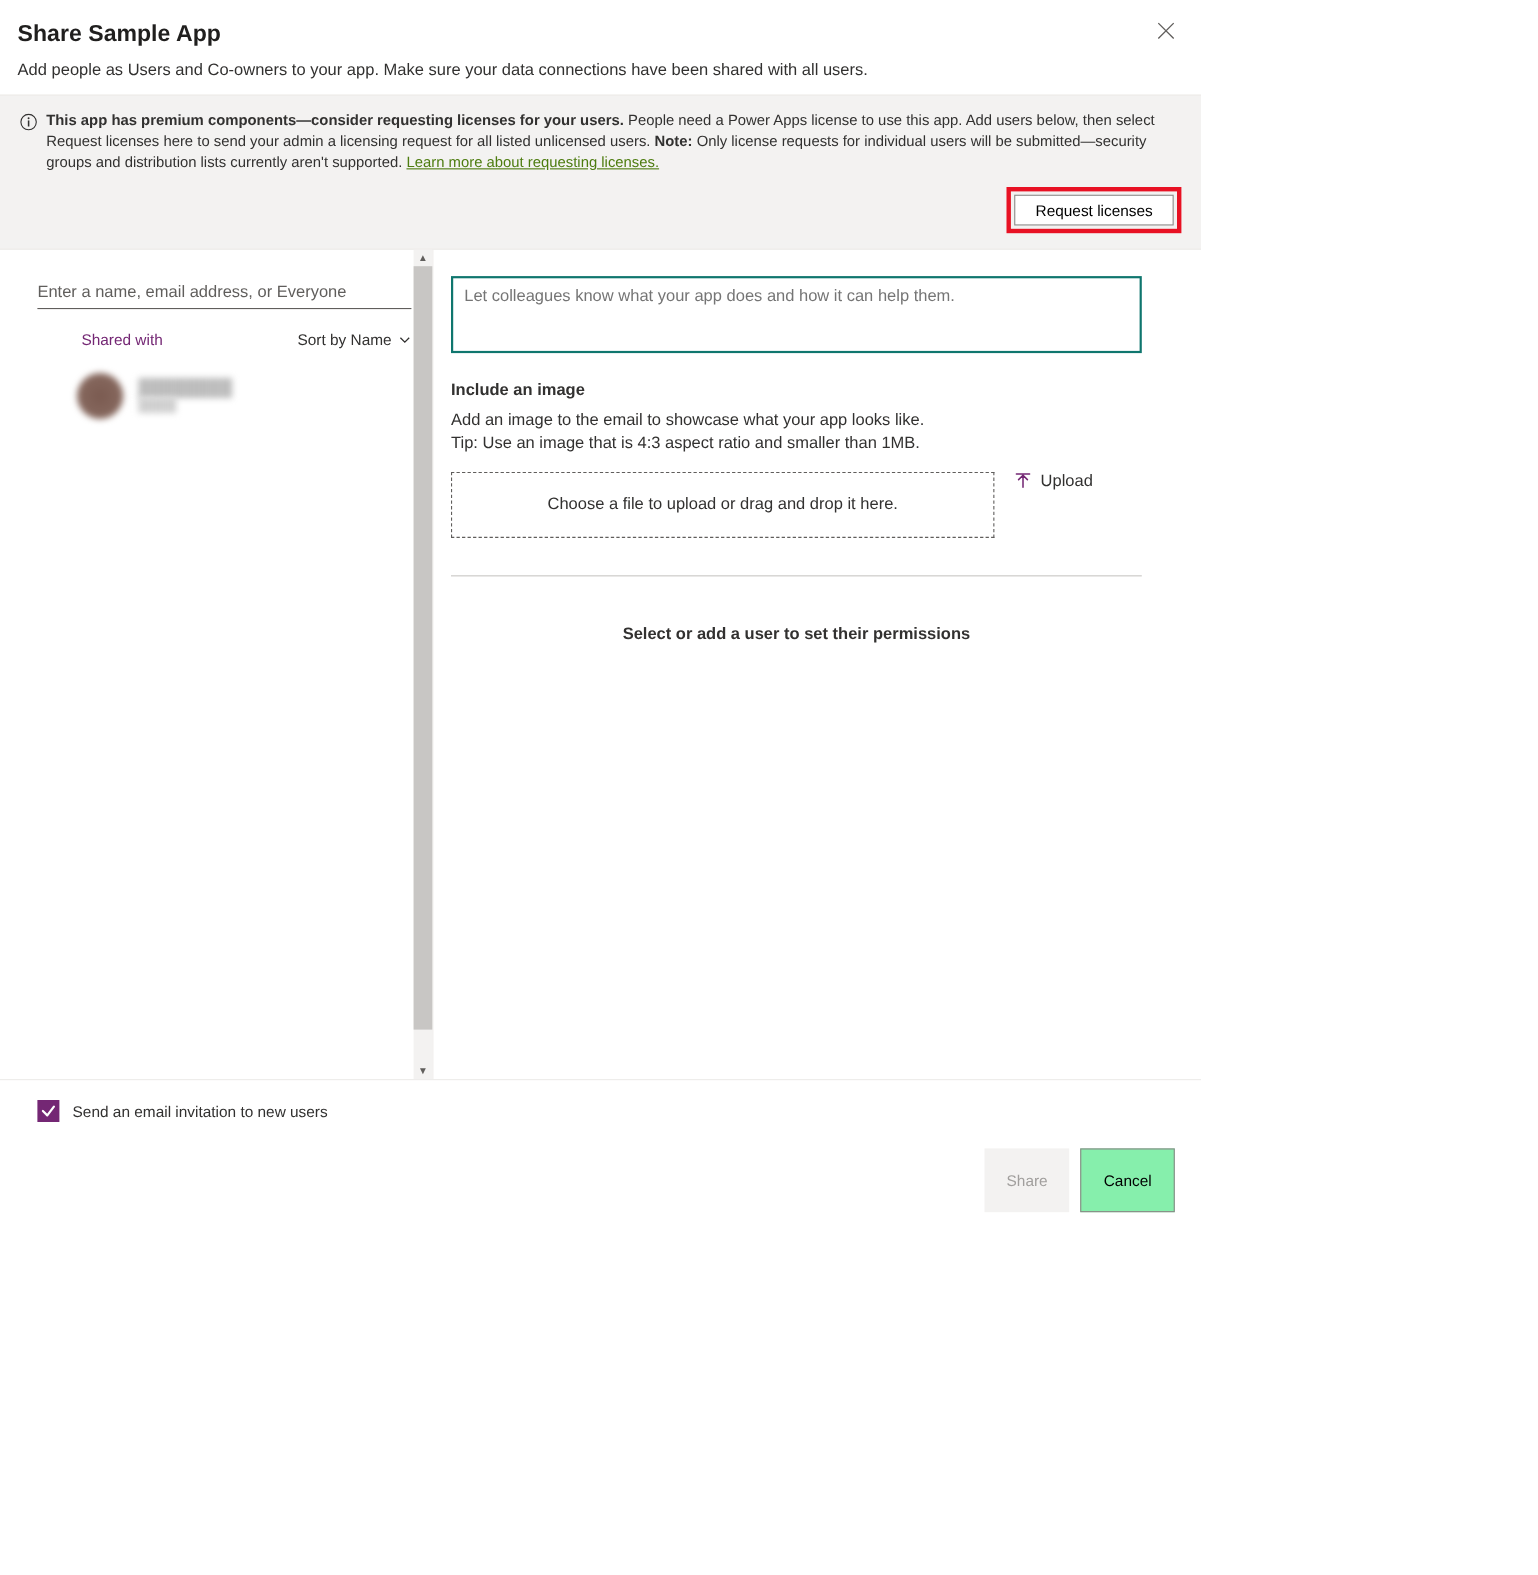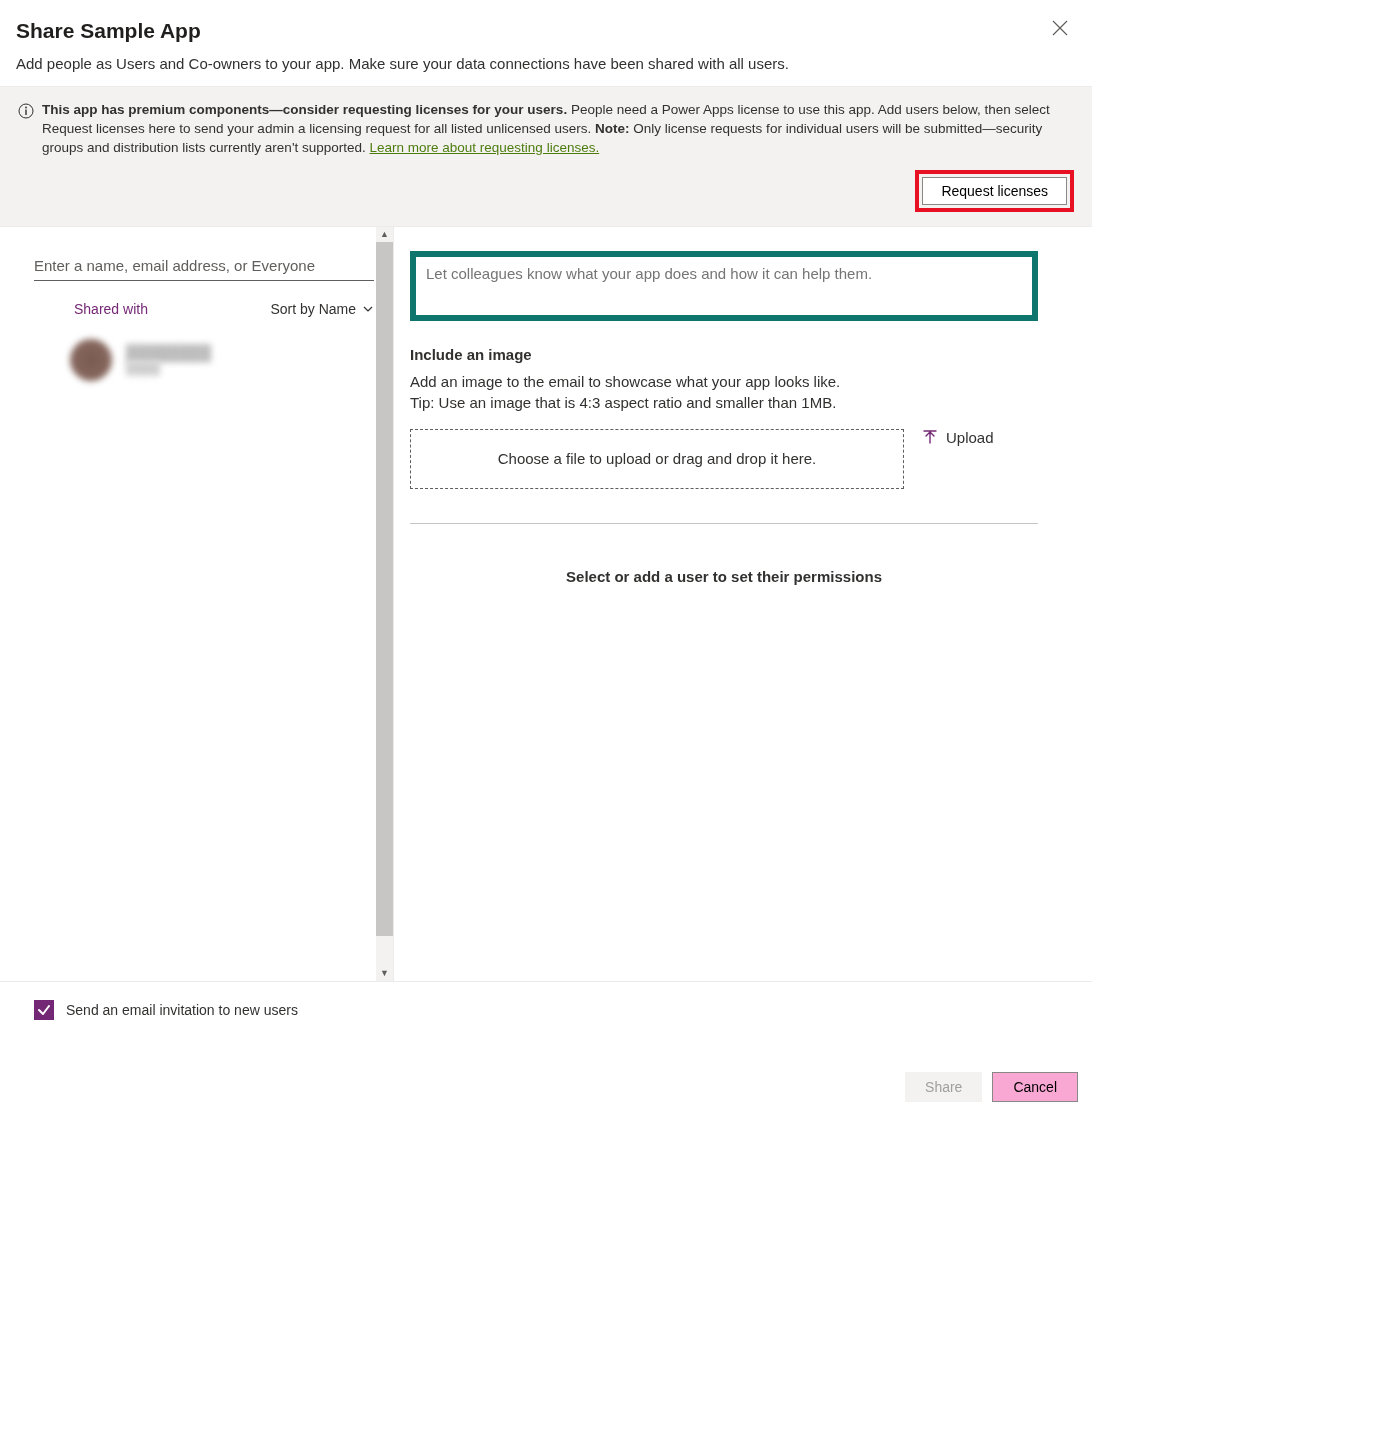--- a/index.html
+++ b/index.html
@@ -138,21 +138,21 @@
   .user-name { color:#bdbdbd; filter: blur(3px); font-size:15px; font-weight:600;}
   .user-sub { color:#cfcfcf; filter: blur(3px); font-size:12px; }
   .right-col {
     flex: 1;
     padding: 24px 30px 0 16px;
   }
   .field-label { font-weight: 600; font-size: 15px; margin-bottom: 8px; }
   .msg-box {
     width: 628px;
     height: 70px;
-    border: 6px solid #0f766e;
+    border: 2px solid #0f766e;
     padding: 8px 10px;
     font-size: 15px;
     color: #605e5c;
     resize: none;
     outline: none;
     font-family: inherit;
   }
   .img-desc { font-size: 15px; line-height: 1.4; margin-bottom: 16px; }
   .dropzone-row { display:flex; align-items:flex-start; gap:18px; }
   .dropzone {
@@ -178,36 +178,36 @@
   .chk {
     width:20px; height:20px;
     background:#742774;
     display:flex; align-items:center; justify-content:center;
     cursor:pointer;
   }
   .chk svg { stroke:#fff; }
   .footer {
     position:absolute;
     bottom: 16px;
-    right: 14px;
+    right: 24px;
     display:flex;
     gap:10px;
   }
   .btn-primary-disabled {
     background:#f3f2f1;
     color:#a19f9d;
     border:none;
     padding:6px 20px;
     font-size:14px;
     cursor:not-allowed;
   }
   .btn-secondary {
-    background:#f9a8d4;
+    background:#86efac;
     border:1px solid #8a8886;
-    padding:6px 20px;
+    padding:20px 20px;
     font-size:14px;
     cursor:pointer;
   }
 </style>
 </head>
 <body>
 
 <div class="header-row">
   <h1>Share Sample App</h1>
   <div class="close-btn">

